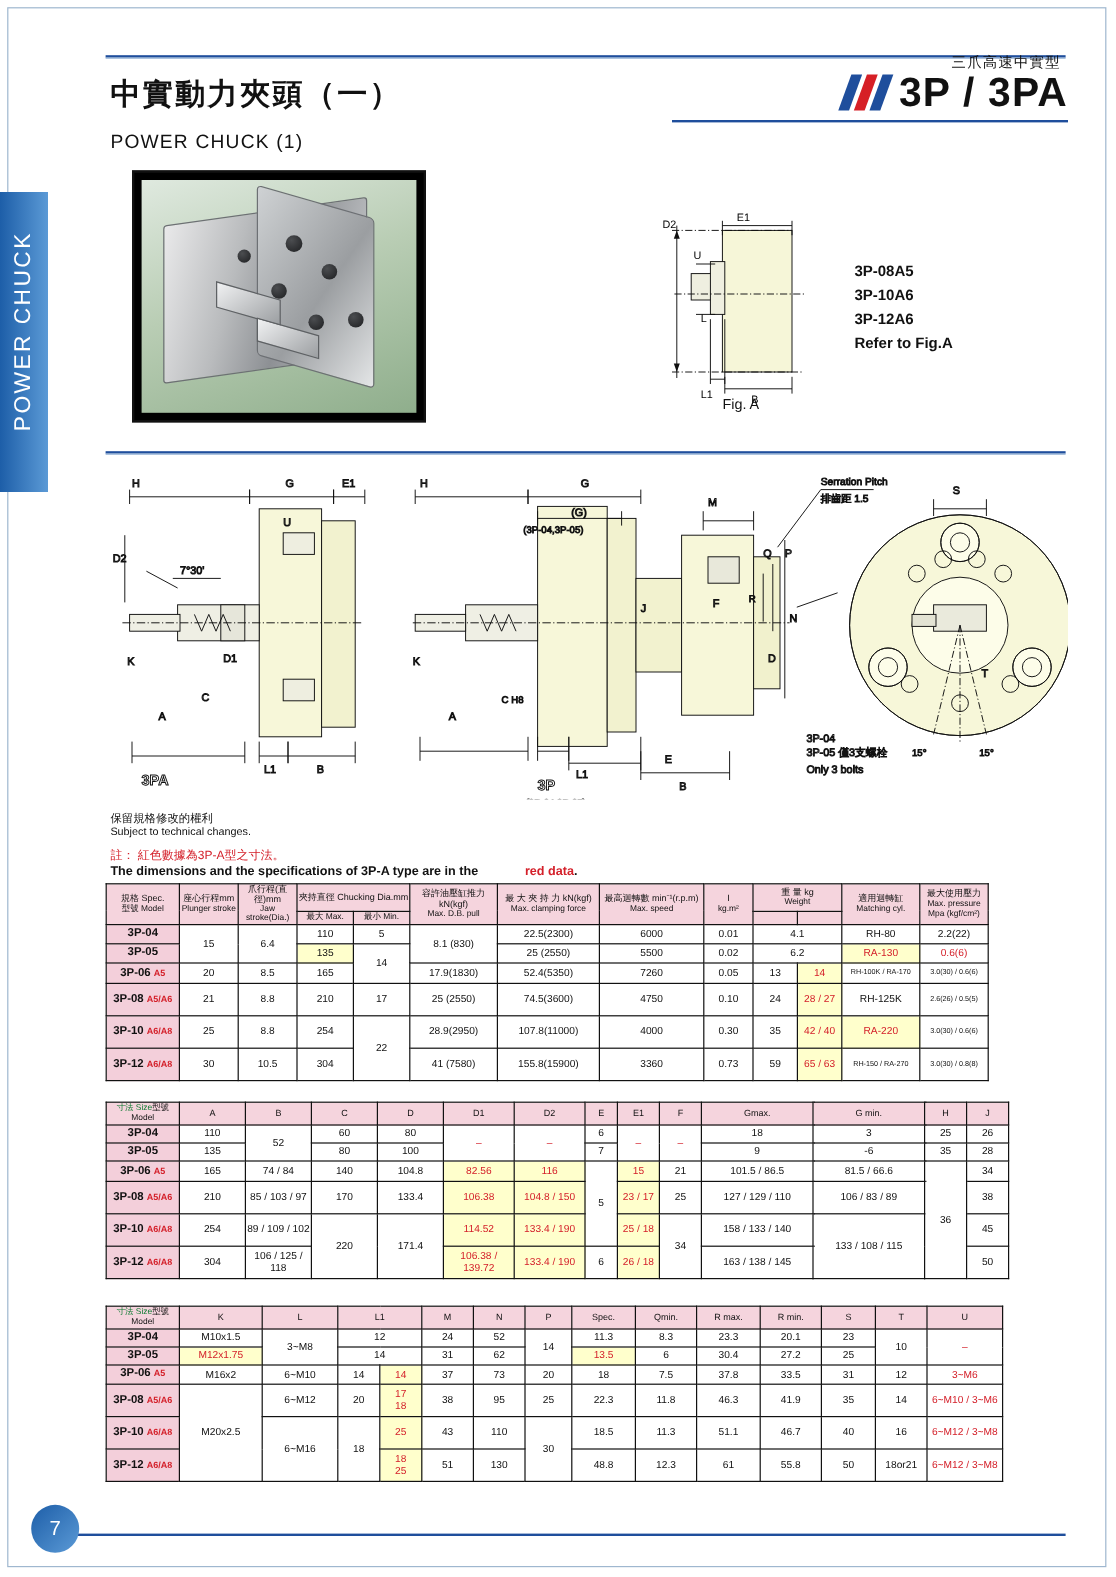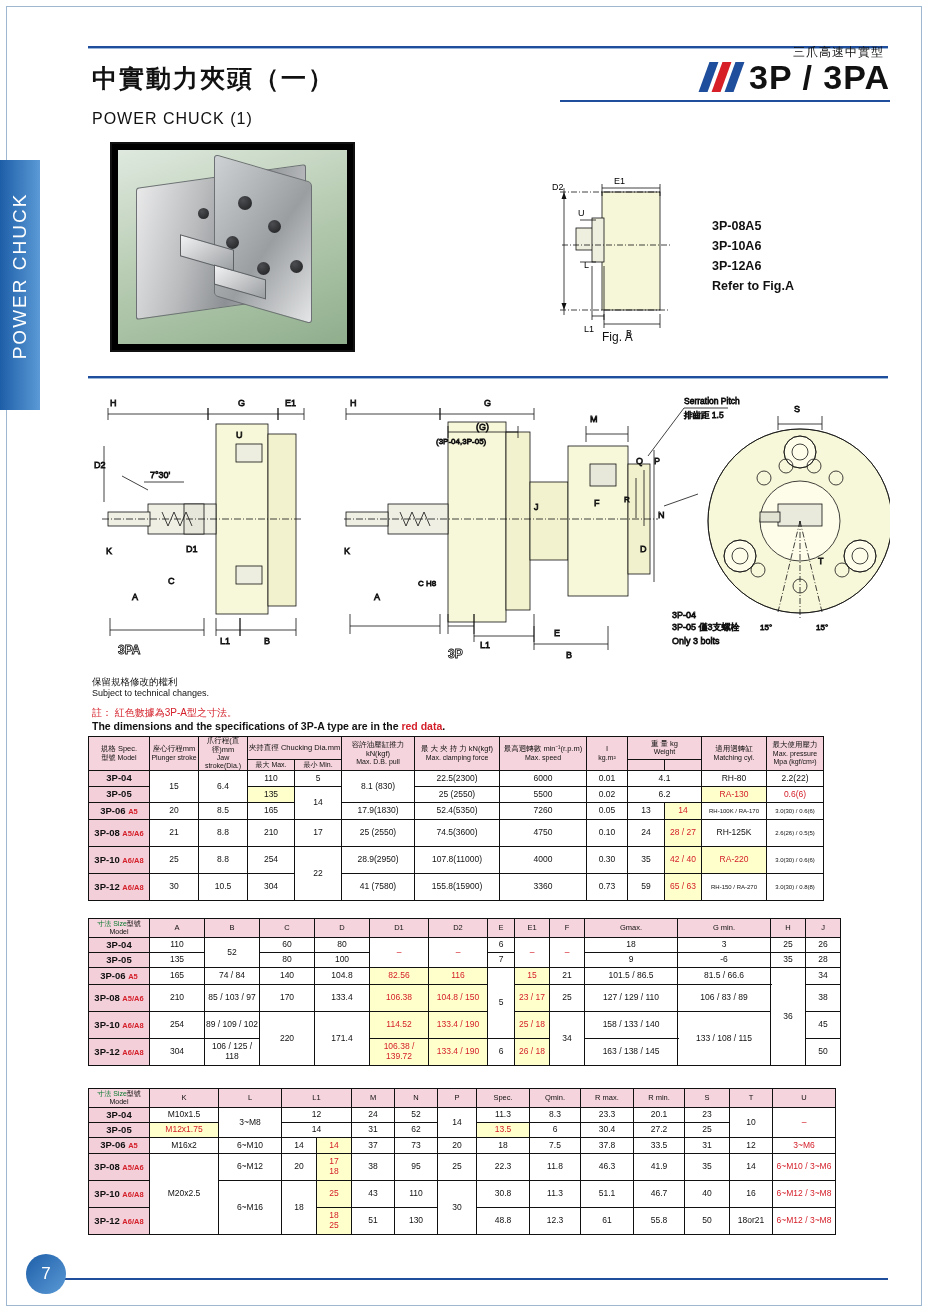--- a/index.html
+++ b/index.html
@@ -89,21 +89,21 @@
   .figA-list{position:absolute;left:712px;top:216px;font-size:12.5px;font-weight:bold;line-height:20px;}
   
   .drw-rule{position:absolute;left:88px;top:376px;width:800px;height:2px;background:#1f4e9c;}
   .drw-rule2{position:absolute;left:88px;top:378px;width:800px;height:1px;background:#9ab6d8;}
   
   .drawings{position:absolute;left:88px;top:386px;width:802px;height:280px;}
   .note-cn{position:absolute;left:92px;top:676px;font-size:9.5px;color:#111;}
   .note-en{position:absolute;left:92px;top:688px;font-size:9px;color:#111;}
   .note-red{position:absolute;left:92px;top:706px;font-size:10px;color:#d4202a;}
   .note-red2{position:absolute;left:92px;top:720px;font-size:10.5px;font-weight:bold;color:#111;}
-  .note-red2 em{color:#d4202a;font-style:normal;}
+  .note-red2 em{color:#d4202a;font-style:normal;margin-left:36px;}
   
   table{border-collapse:collapse;font-size:8.5px;}
   td,th{border:1px solid #111;text-align:center;vertical-align:middle;
         padding:0;line-height:1.15;}
   .t1{position:absolute;left:88px;top:736px;}
   .t2{position:absolute;left:88px;top:918px;}
   .t3{position:absolute;left:88px;top:1088px;}
   .hdr{background:#f5d4dd;font-size:7.5px;}
   .hdr .cn{display:block;font-size:7.5px;}
   .hdr .en{display:block;font-size:7px;}
@@ -708,21 +708,21 @@
   </tr>
   <tr>
     <td class="model" style="height:26px">
       <span>3P-10</span> <span class="red" style="font-size:7.5px">A6/A8</span></td>
     <td rowspan="2">6~M16</td>
     <td rowspan="2">18</td>
     <td class="yellow red">25</td>
     <td>43</td>
     <td>110</td>
     <td rowspan="2">30</td>
-    <td>30.8</td>
+    <td>18.5</td>
     <td>11.3</td>
     <td>51.1</td>
     <td>46.7</td>
     <td>40</td>
     <td>16</td>
     <td class="red">6~M12 / 3~M8</td>
   </tr>
   <tr>
     <td class="model" style="height:26px">
       <span>3P-12</span> <span class="red" style="font-size:7.5px">A6/A8</span></td>

